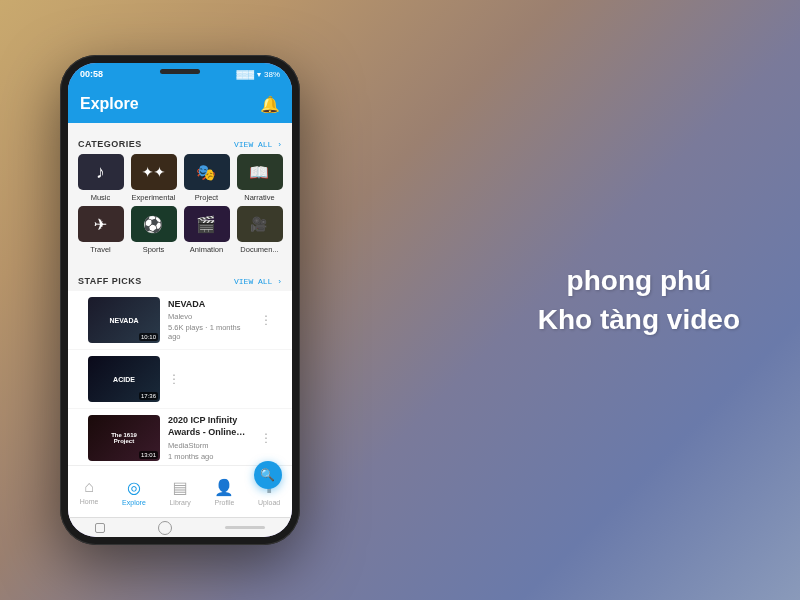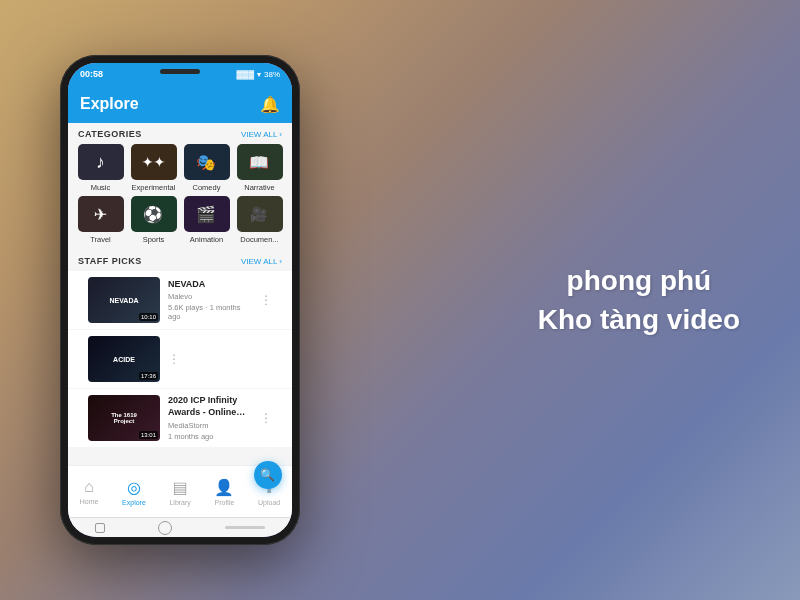--- a/index.html
+++ b/index.html
@@ -108,35 +108,36 @@
       overflow: hidden;
       display: flex;
       flex-direction: column;
     }
 
     
     .section-header {
       display: flex;
       justify-content: space-between;
       align-items: center;
-      padding: 6px 10px 5px;
+      padding: 16px 10px 5px;
       background: #f5f5f5;
     }
 
     .section-title {
       font-size: 9px;
       font-weight: bold;
       color: #333;
       letter-spacing: 0.5px;
     }
 
     .view-all {
       font-size: 8px;
       color: #1a9be6;
       font-weight: 500;
+      font-family: Liberation Mono, monospace;
     }
 
     
     .category-grid {
       display: grid;
       grid-template-columns: repeat(4, 1fr);
       gap: 4px;
       padding: 0 8px 6px;
       background: #f5f5f5;
     }
@@ -399,21 +400,21 @@
             <div class="category-thumb cat-experimental">
               <span style="color:white;font-size:14px;">✦✦</span>
             </div>
             <span class="category-label">Experimental</span>
           </div>
 
           <div class="category-item">
             <div class="category-thumb cat-comedy">
               <span style="color:white;font-size:16px;">🎭</span>
             </div>
-            <span class="category-label">Comedy</span>
+            <span class="category-label">Project</span>
           </div>
 
           <div class="category-item">
             <div class="category-thumb cat-narrative">
               <span style="color:white;font-size:16px;">📖</span>
             </div>
             <span class="category-label">Narrative</span>
           </div>
 
           <div class="category-item">

